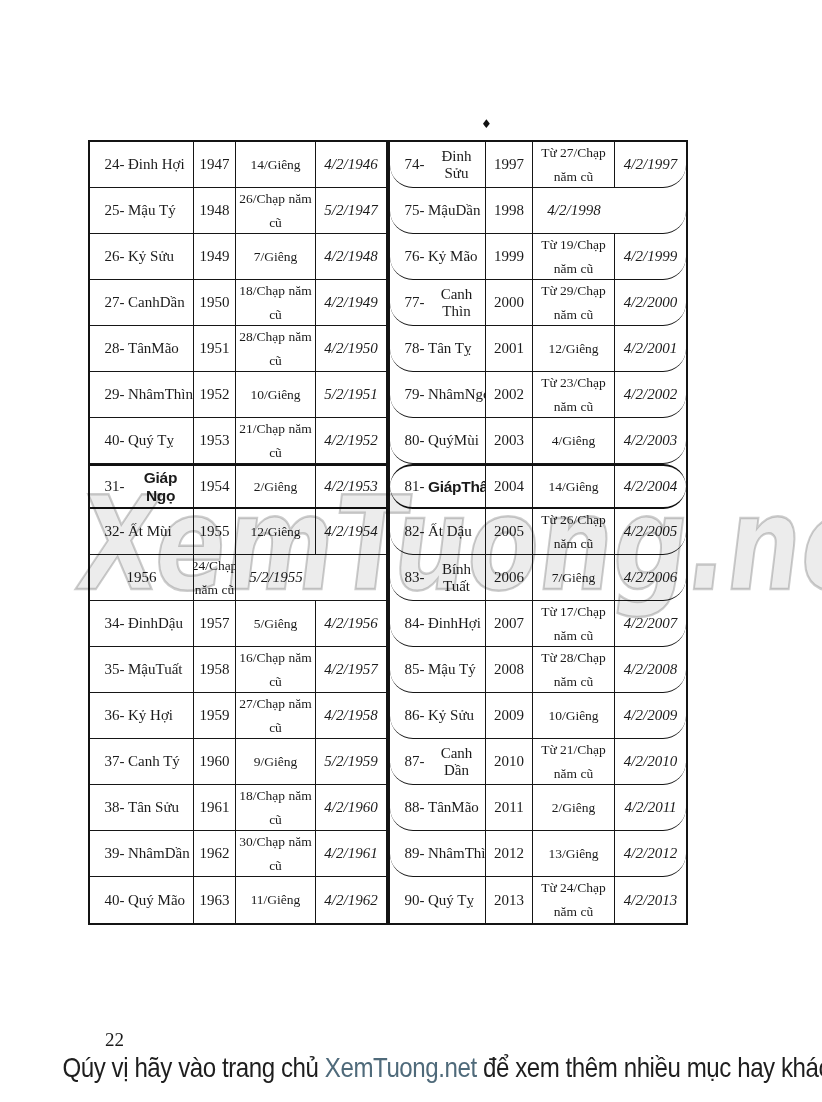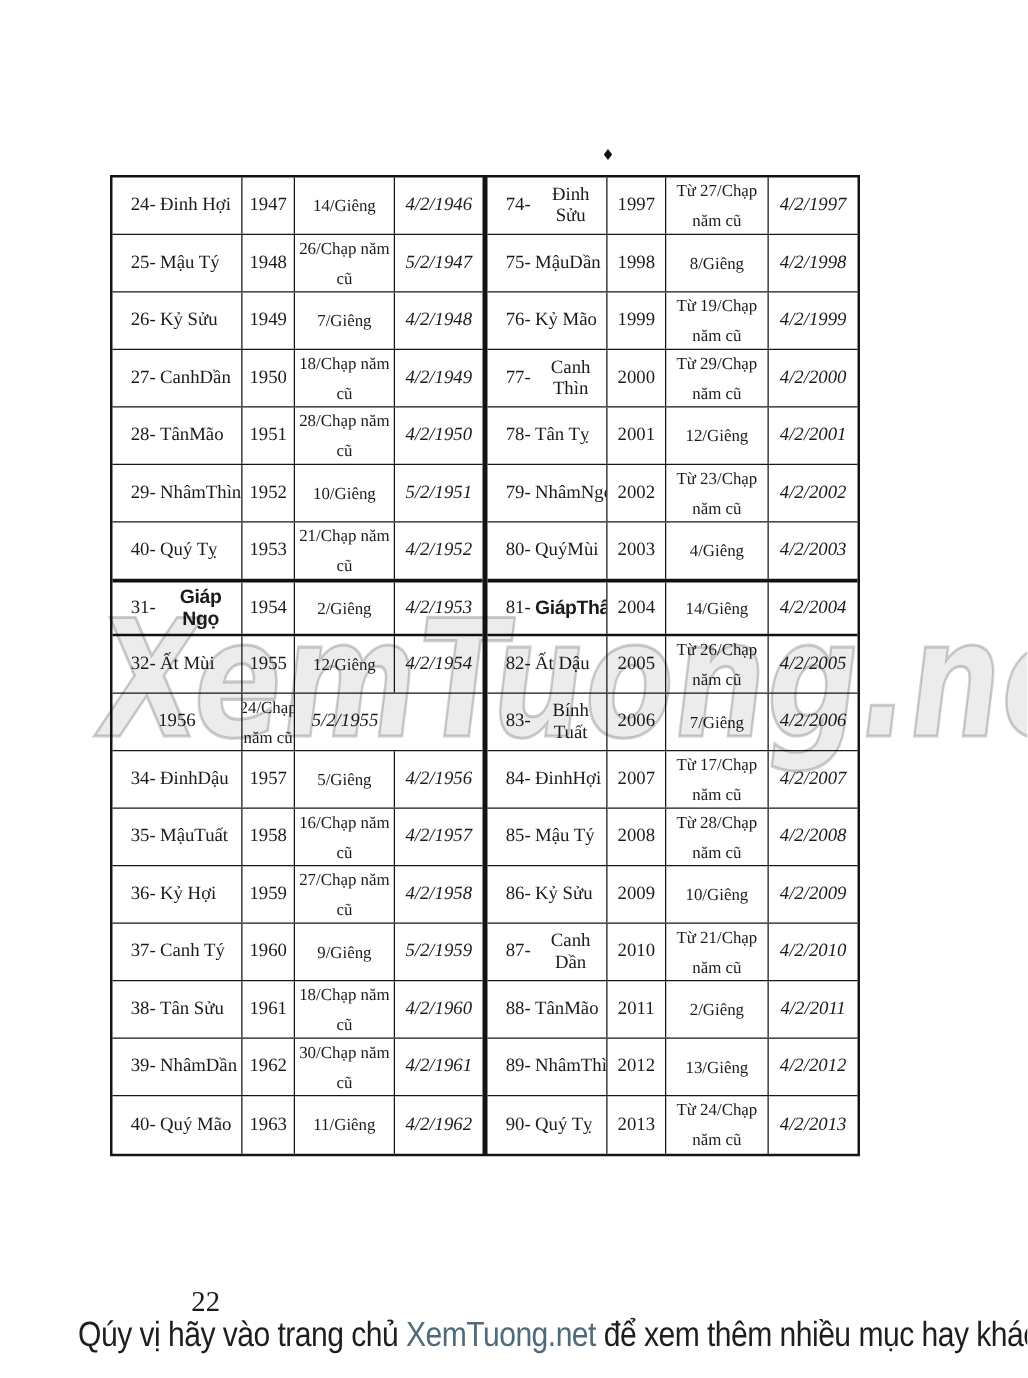--- a/index.html
+++ b/index.html
@@ -25,21 +25,21 @@
     display:grid; box-sizing:border-box; height:46px;
     border-bottom:1.7px solid #161616;
   }
   .row:last-child { border-bottom:none; }
   .row.hl {
     height:45px;
     border-top:2.6px solid #101010;
     border-bottom:2.4px solid #101010;
   }
   .half.left  .row { grid-template-columns:104px 42px 80px 70px; }
-  .half.right .row { grid-template-columns:96px 47px 82px 71px; }
+  .half.right .row { grid-template-columns:96px 47px 82px 71px;border-radius:24px; }
   .cell {
     box-sizing:border-box; border-right:1.7px solid #161616;
     display:flex; align-items:center; justify-content:center;
     font-size:15px; text-align:center; overflow:hidden;
   }
   .cell.solar { border-right:none;font-style:italic; }
   .cell.name  { justify-content:flex-start; padding-left:11px; }
   .cell.name .no { display:inline-block; min-width:27px; }
   .cell.lunar { font-size:13.5px; line-height:1.75; padding:0 2px; }
   .row.hl .nm {
@@ -54,21 +54,21 @@
     color:rgba(120,120,120,0.14);
     -webkit-text-stroke:2.5px rgba(90,90,90,0.30);
     transform:skewX(-7deg) scaleX(0.80);
     transform-origin:center;
     mix-blend-mode:multiply;
     pointer-events:none; z-index:6; white-space:nowrap;
   }
 
   
   .pagenum {
-    position:absolute; left:105px; top:1029px; font-size:23px; color:#1b1b1b;margin-left:48px;
+    position:absolute; left:105px; top:1029px; font-size:19px; color:#1b1b1b;
   }
   .footer {
     position:absolute; left:0; top:1052px; width:822px; text-align:center;
     font-family:"Liberation Sans", sans-serif; font-size:28px; color:#1e1e1e;
   }
   .footer-inner {
     display:inline-block; transform:scaleX(0.86); transform-origin:center;
     white-space:nowrap; letter-spacing:-0.5px;
   }
   .footer .link { color:#4f6a7a; }
@@ -258,21 +258,20 @@
     <div class="cell lunar">Từ 27/Chạp năm cũ</div>
     <div class="cell solar">4/2/1997</div>
   </div>
 
   <div class="row">
     <div class="cell name">
             <span class="no">75-</span>
             <span class="nm">MậuDần</span>
           </div>
     <div class="cell year">1998</div>
-    <div class="cell lunar">8/Giêng</div>
     <div class="cell solar">4/2/1998</div>
   </div>
 
   <div class="row">
     <div class="cell name">
             <span class="no">76-</span>
             <span class="nm">Kỷ Mão</span>
           </div>
     <div class="cell year">1999</div>
     <div class="cell lunar">Từ 19/Chạp năm cũ</div>

